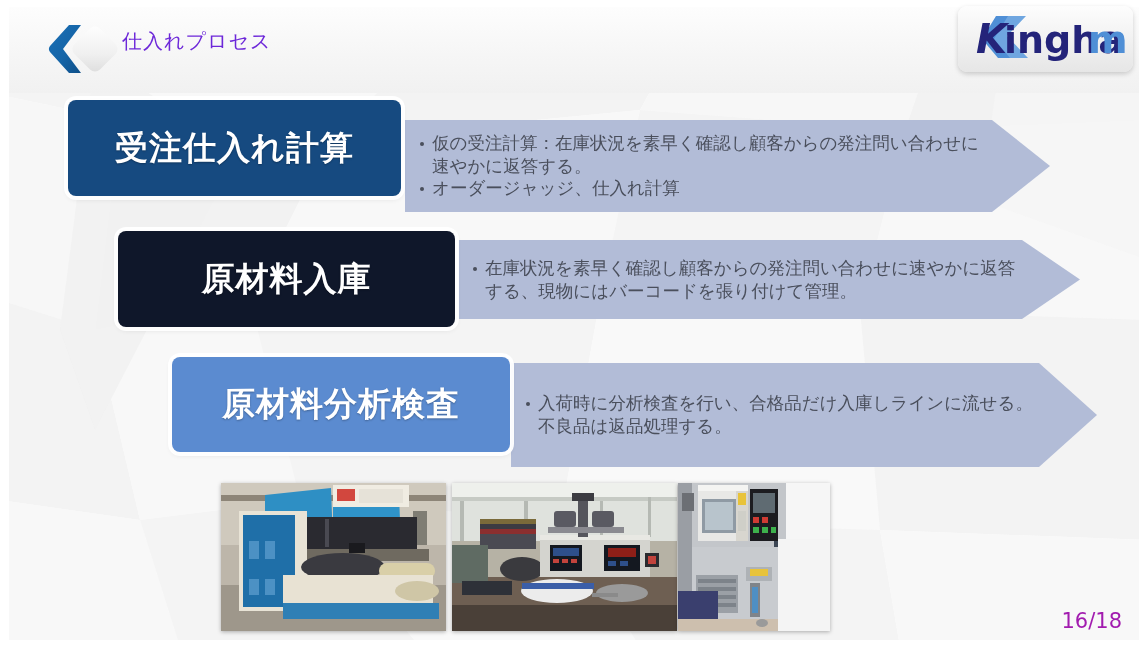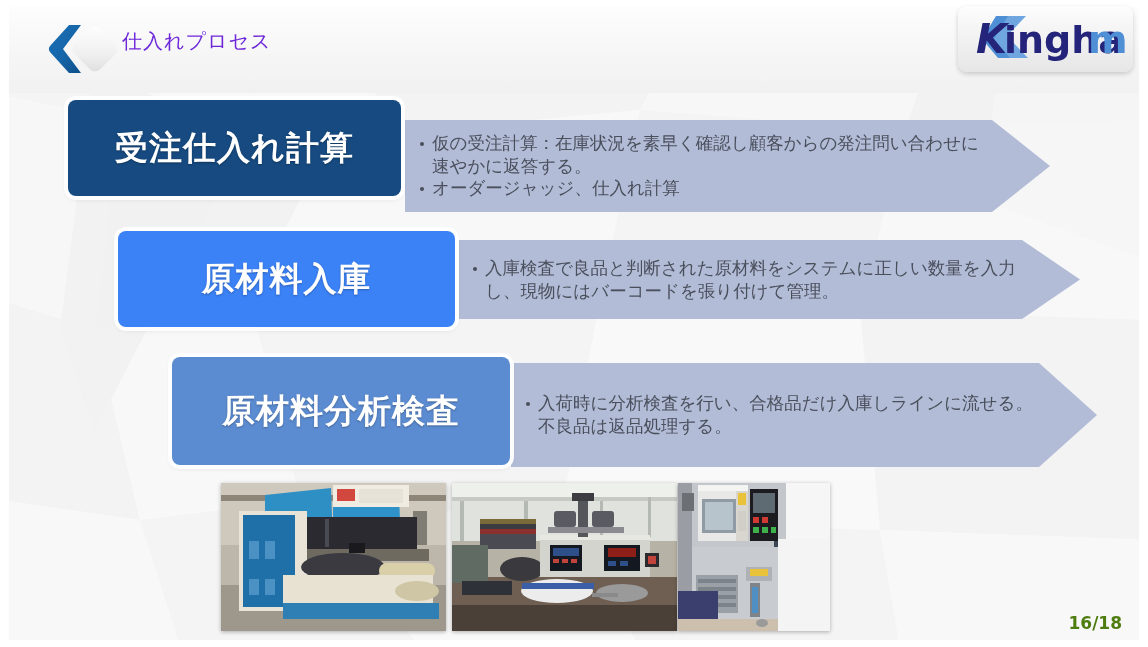--- a/index.html
+++ b/index.html
@@ -151,24 +151,23 @@
     box-shadow: 0 1px 4px rgba(0,0,0,0.30);
     background: #ccc;
   }
   .photo svg { display: block; width: 100%; height: 100%; }
 
   
   .page-number {
     position: absolute;
     right: 26px;
     bottom: 14px;
-    font-size: 17px;
-    color: #4d7c0f;
+    font-size: 21px;
+    color: #a21caf;
     font-family: "DejaVu Sans", "Liberation Sans", sans-serif;
-    font-weight: bold;
   }
 </style>
 </head>
 <body>
 
 <div class="slide">
 
   <div class="bg-frame">
     <svg class="bg-poly" viewBox="0 0 1148 647" preserveAspectRatio="none">
       <rect x="0" y="0" width="1148" height="647" fill="#fbfbfb"></rect>
@@ -244,34 +243,34 @@
       <div class="bullet-line">オーダージャッジ、仕入れ計算</div>
     </div>
   </div>
   <div class="stage-box" style="left:68px; top:100px; width:333px; height:96px; background:#164a80;">
     <span class="stage-label">受注仕入れ計算</span>
   </div>
 
   <div class="arrow" style="left:458px; top:240px; width:622px; height:79px;">
     <div class="arrow-shape"></div>
     <div class="arrow-text">
-      <div class="bullet-line">入庫検査で良品と判断された原材料をシステムに正しい数量を入力し、現物にはバーコードを張り付けて管理。</div>
+      <div class="bullet-line">在庫状況を素早く確認し顧客からの発注問い合わせに速やかに返答する、現物にはバーコードを張り付けて管理。</div>
     </div>
   </div>
-  <div class="stage-box" style="left:118px; top:231px; width:337px; height:96px; background:#3b82f6;">
+  <div class="stage-box" style="left:118px; top:231px; width:337px; height:96px; background:#0f172a;">
     <span class="stage-label">原材料入庫</span>
   </div>
 
   <div class="arrow" style="left:511px; top:363px; width:586px; height:104px;">
     <div class="arrow-shape"></div>
     <div class="arrow-text">
       <div class="bullet-line">入荷時に分析検査を行い、合格品だけ入庫しラインに流せる。不良品は返品処理する。</div>
     </div>
   </div>
-  <div class="stage-box" style="left:172px; top:357px; width:338px; height:108px; background:#5b8bd0;align-items:center;">
+  <div class="stage-box" style="left:172px; top:357px; width:338px; height:95px; background:#5b8bd0;align-items:center;">
     <span class="stage-label">原材料分析検査</span>
   </div>
 
   <div class="photo" style="left:221px; top:483px; width:225px; height:148px;">
     <svg viewBox="0 0 225 148" preserveAspectRatio="none">
       <rect width="225" height="148" fill="#b9b2a6"></rect>
       <rect x="0" y="0" width="225" height="62" fill="#cfc9bd"></rect>
       <rect x="0" y="62" width="225" height="40" fill="#bdb6aa"></rect>
       <rect x="0" y="102" width="225" height="46" fill="#9e978b"></rect>
       <rect x="0" y="12" width="225" height="6" fill="#8d8578"></rect>

